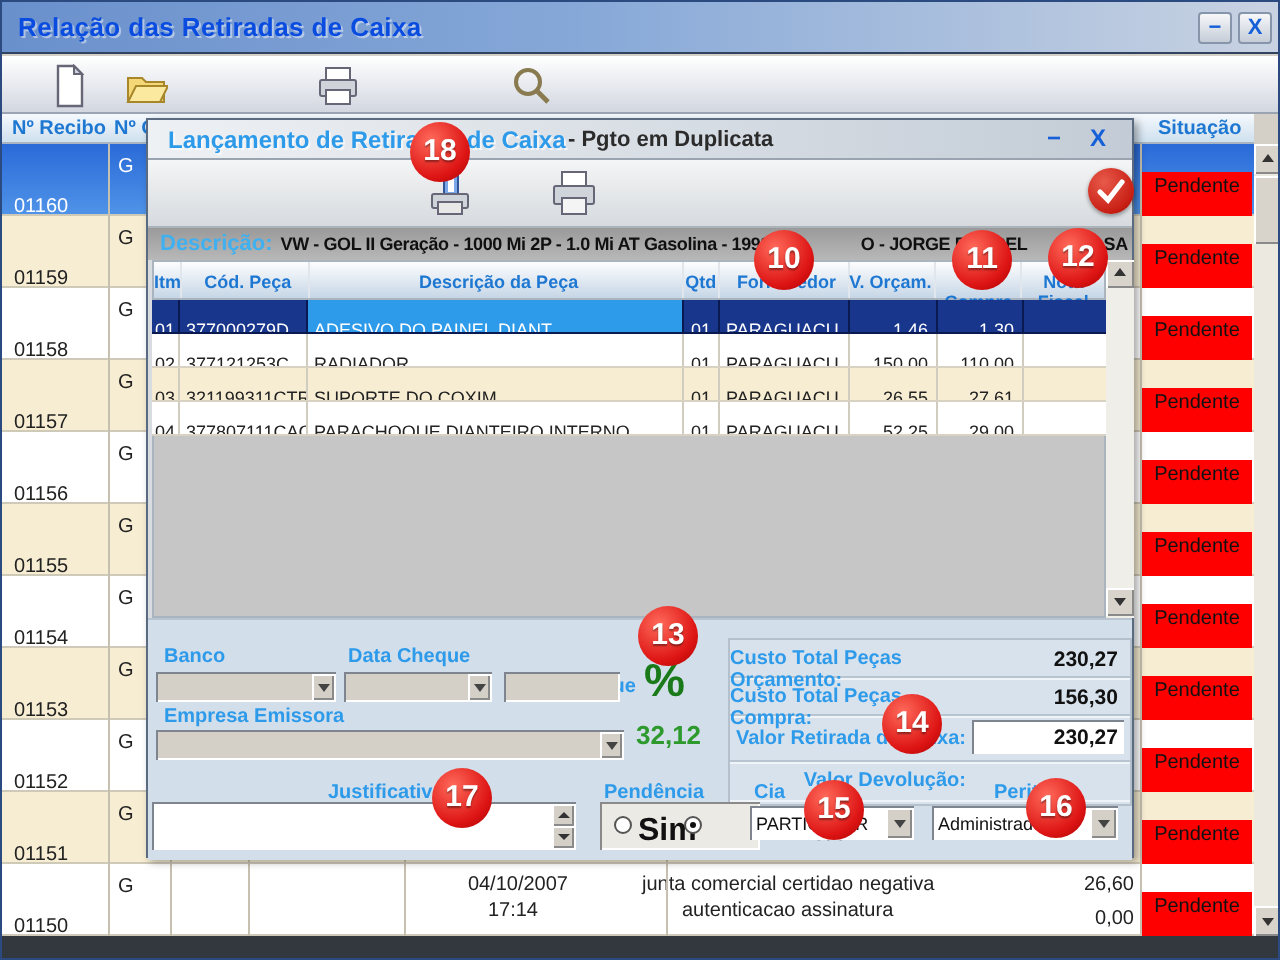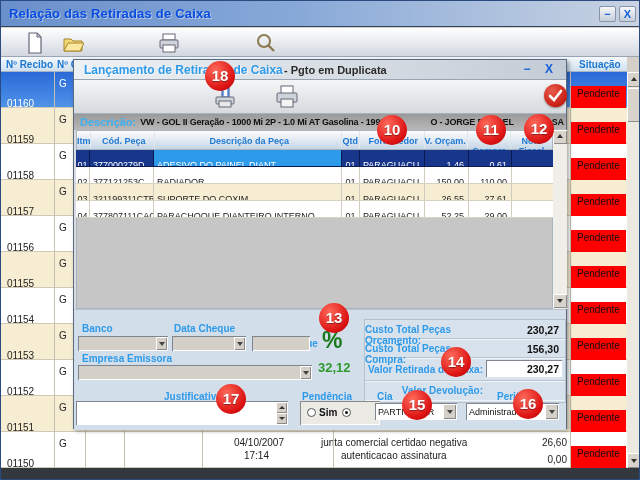--- a/index.html
+++ b/index.html
@@ -133,21 +133,21 @@
   .spin-up { top:1px; } .spin-down { top:12px; }
   .spin-up .tri-up { border-bottom-width:3px; margin-top:4px; }
   .spin-down .tri-down { border-top-width:3px; margin-top:4px; }
 
   .pend-box { position:absolute; left:226px; top:340px; width:80px; height:24px; background:#ECEAE4;
     box-shadow:inset 1px 1px 0 #8a8a8a, inset -1px -1px 0 #fff; }
   .radio { position:absolute; top:7px; width:9px; height:9px; border-radius:50%;
     border:1px solid #555; background:#fff; }
   .radio.on::after { content:""; position:absolute; left:2px; top:2px; width:3px; height:3px;
     border-radius:50%; background:#111; }
-  .radio-lbl { position:absolute; top:6px; font-size:10px; font-weight:bold; color:#111; }
+  .radio-lbl { position:absolute; top:6px; font-size:16px; font-weight:bold; color:#111; }
 
   .dropdown { position:absolute; top:342px; height:17px; background:#fff;
     box-shadow:inset 1px 1px 0 #7e858e, inset -1px -1px 0 #fff; font-size:9px; color:#111; }
   .dropdown .dd-text { position:absolute; left:3px; top:4px; white-space:nowrap; }
   .dropdown .arrow-btn { position:absolute; right:1px; top:1px; width:13px; height:15px; background:#D4D0C8;
     box-shadow:inset 1px 1px 0 #fff, inset -1px -1px 0 #8a8a8a; }
   .dropdown .arrow-glyph { margin-top:6px; }
 
   
   .badge { position:absolute; width:30px; height:30px; border-radius:50%; z-index:99;
@@ -330,21 +330,21 @@
     </div>
 
     <div class="pgrid-rows">
       <div class="prow psel">
         <div class="pc-itm">01</div>
         <div class="pc-cod">377000279D</div>
         <div class="pc-desc">ADESIVO DO PAINEL DIANT</div>
         <div class="pc-qtd">01</div>
         <div class="pc-forn">PARAGUAÇU</div>
         <div class="pc-orc">1,46</div>
-        <div class="pc-com">0,61</div>
+        <div class="pc-com">1,30</div>
         <div class="pc-nf"></div>
       </div>
       <div class="prow">
         <div class="pc-itm">02</div>
         <div class="pc-cod">377121253C</div>
         <div class="pc-desc">RADIADOR</div>
         <div class="pc-qtd">01</div>
         <div class="pc-forn">PARAGUAÇU</div>
         <div class="pc-orc">150,00</div>
         <div class="pc-com">110,00</div>

